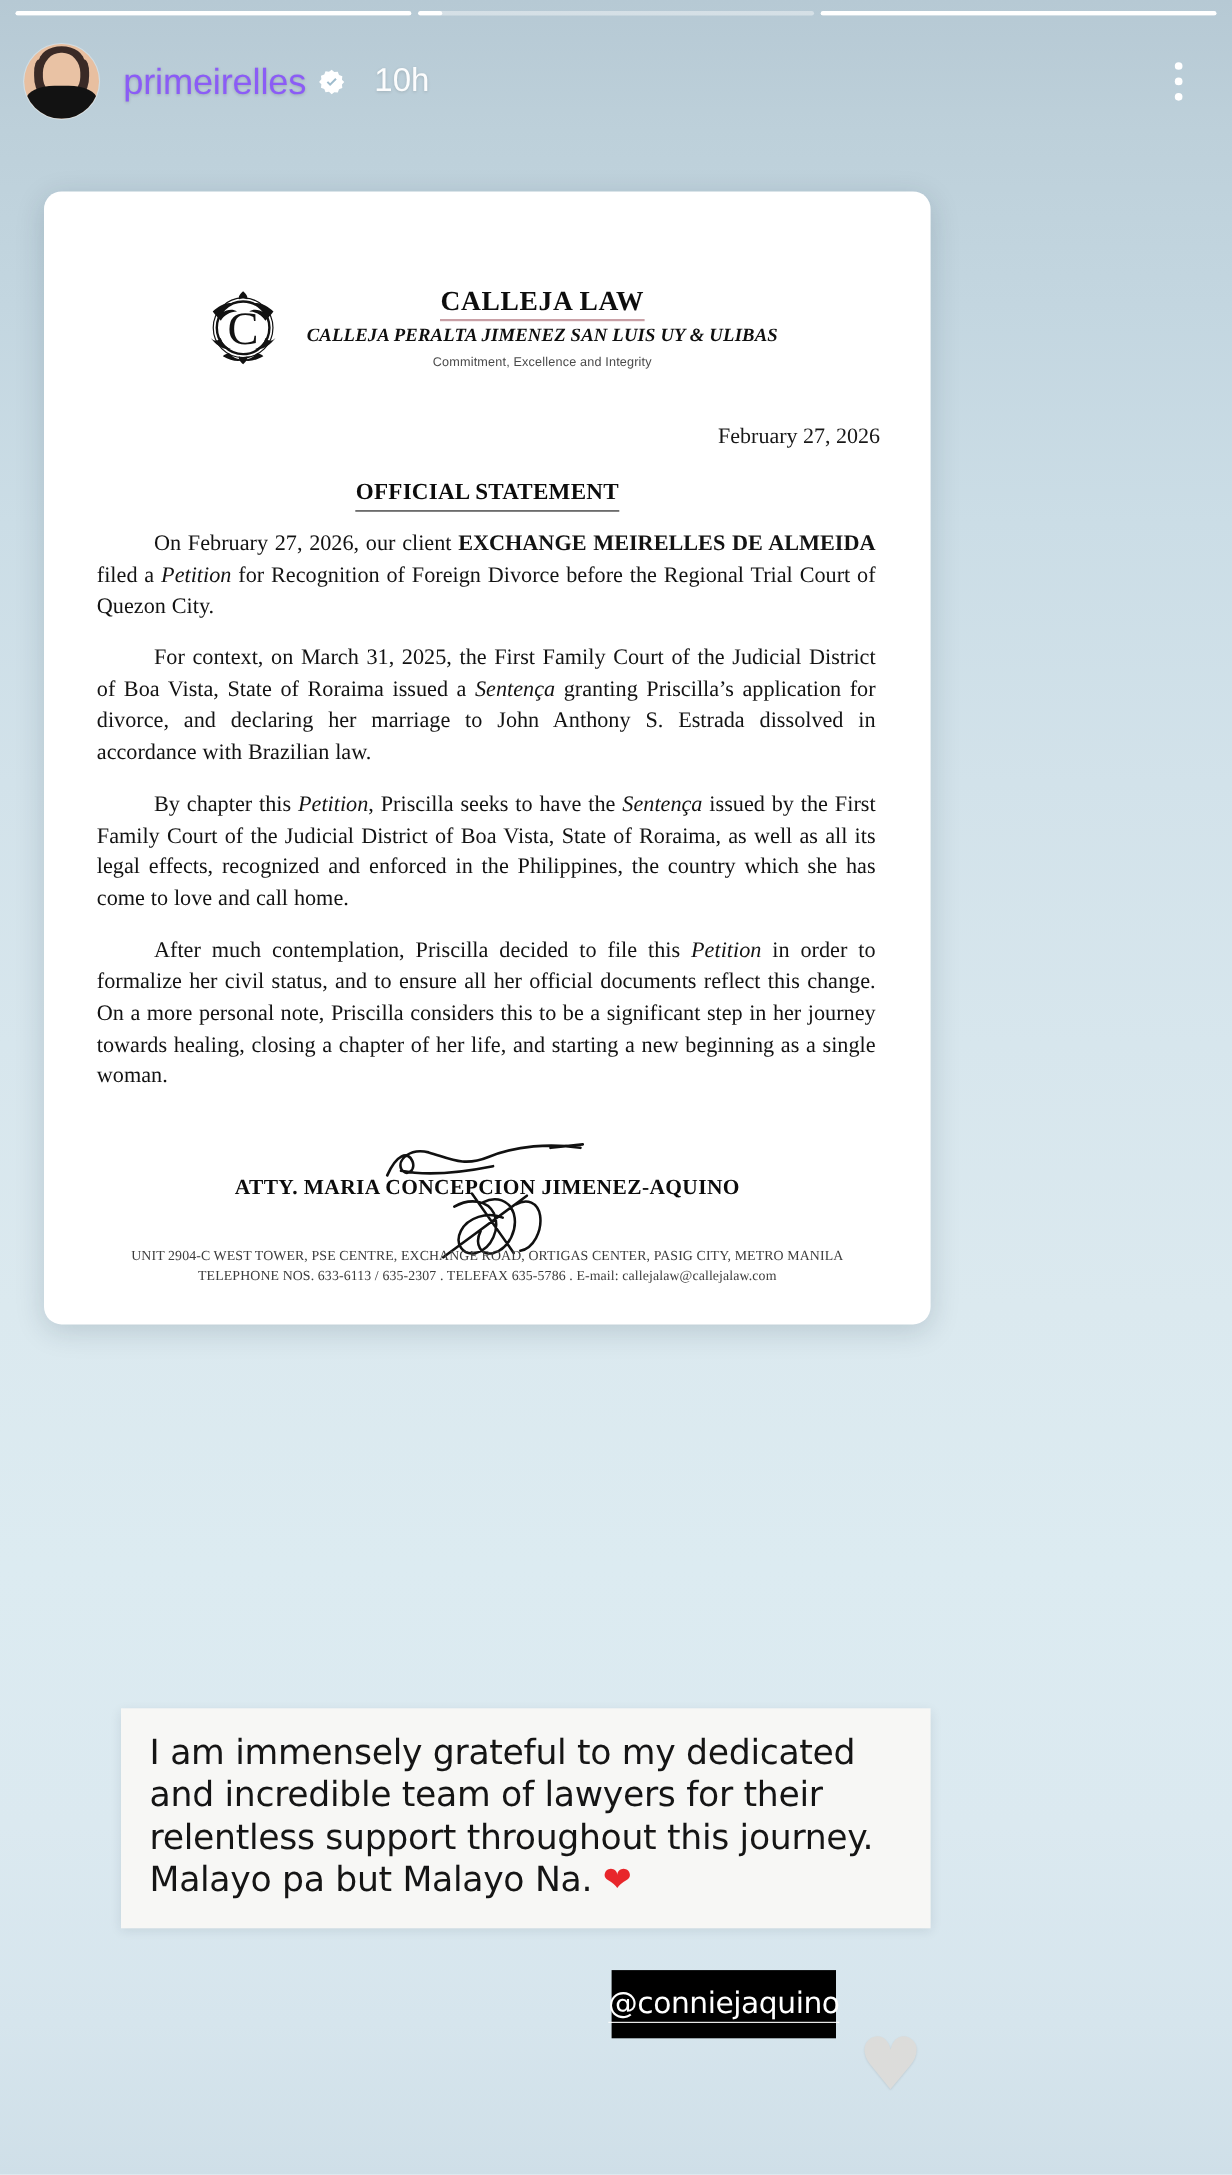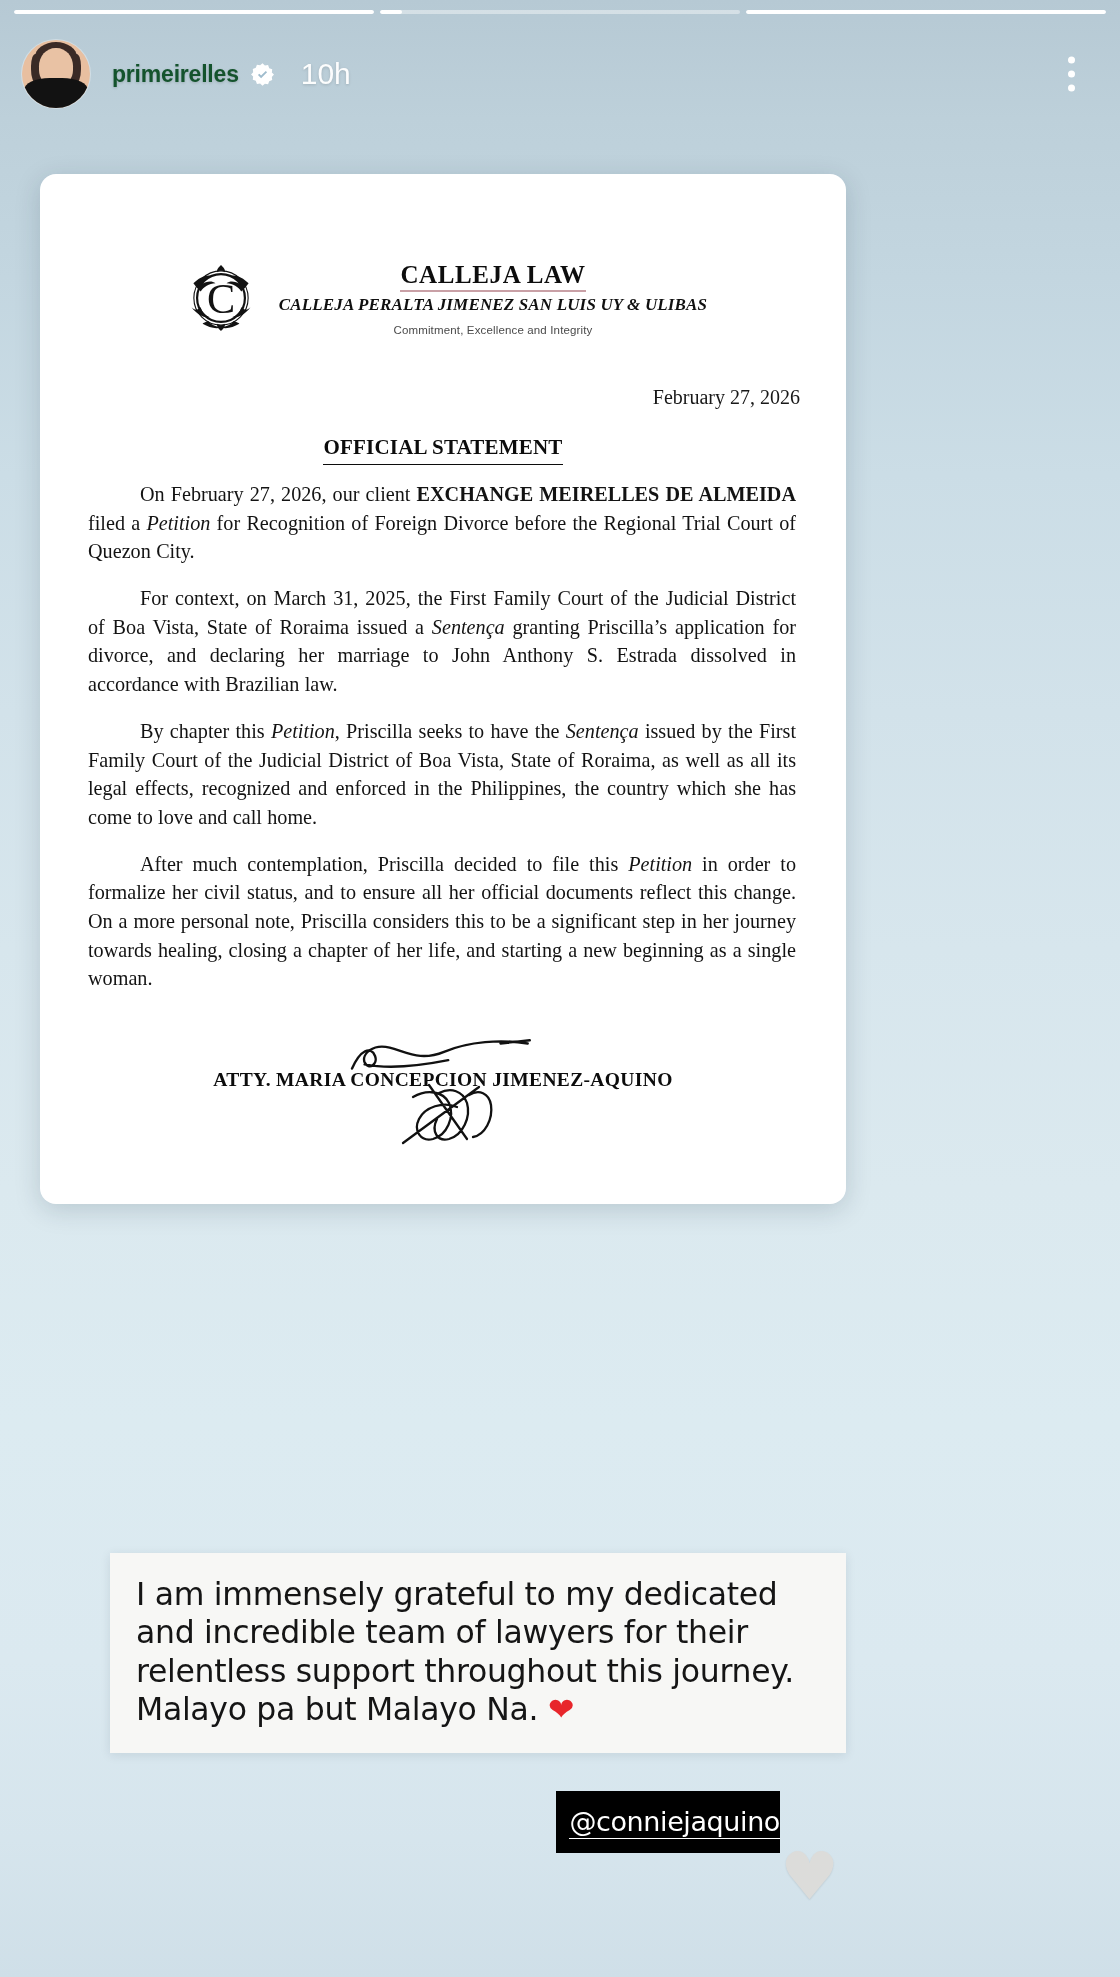--- a/index.html
+++ b/index.html
@@ -120,23 +120,23 @@
     background: #121212;
     border-radius: 40% 40% 0 0;
   }
 
   .username-wrap {
     display: flex;
     align-items: center;
     margin-left: 22px;
   }
   .username {
-    color: #14532d;
-    font-size: 23px;
-    font-weight: 700;
+    color: #8b5cf6;
+    font-size: 33px;
+    font-weight: 400;
     letter-spacing: -0.2px;
     text-shadow: 0 1px 3px rgba(0,0,0,0.18);
   }
   .verified {
     width: 25px;
     height: 25px;
     margin-left: 11px;
     flex: 0 0 auto;
   }
   .timestamp {
@@ -334,26 +334,26 @@
   .caption-box .heart-emoji {
     font-family: "DejaVu Sans", sans-serif;
     color: #e8262b;
   }
 
   
   .mention-sticker {
     position: absolute;
     left: 556px;
     top: 1791px;
-    width: 224px;
+    width: 204px;
     height: 62px;
     background: #000000;
     display: flex;
     align-items: center;
-    justify-content: flex-end;
+    justify-content: center;
   }
   .mention-sticker span {
     font-family: "DejaVu Sans", sans-serif;
     color: #ffffff;
     font-size: 27px;
     letter-spacing: -0.4px;
     border-bottom: 1.6px solid #ffffff;
     padding-bottom: 1px;
   }
 
@@ -460,20 +460,24 @@
         </svg>
         <div class="sig-name">ATTY. MARIA CONCEPCION JIMENEZ-AQUINO</div>
       </div>
       <div class="sig-item">
         <svg class="sig-mark" viewBox="0 0 120 62" width="130" height="62" style="bottom: 26px;">
           <path d="M30 14 C44 6, 60 8, 66 20 C72 34, 64 52, 50 56 C38 59, 30 48, 36 36 C42 24, 60 18, 74 24 M56 10 C68 4, 80 8, 84 20 C88 34, 80 52, 66 56 C54 59, 48 48, 54 36 M46 2 L84 56 M20 60 L96 4 M86 12 C96 6, 106 10, 108 22 C110 36, 102 52, 90 54" fill="none" stroke="#111111" stroke-width="2.3" stroke-linecap="round" stroke-linejoin="round"></path>
         </svg>
       </div>
     </div>
 
+  <div class="doc-footer">
+    <div>UNIT 2904-C WEST TOWER, PSE CENTRE, EXCHANGE ROAD, ORTIGAS CENTER, PASIG CITY, METRO MANILA</div>
+    <div>TELEPHONE NOS. 633-6113 / 635-2307 . TELEFAX 635-5786 . E-mail:  callejalaw@callejalaw.com</div>
+  </div>
 </div>
 
 <div class="caption-box">
   <p>I am immensely grateful to my dedicated</p>
   <p>and incredible team of lawyers for their</p>
   <p>relentless support throughout this journey.</p>
   <p>
     <span>Malayo pa but Malayo Na.</span>
     <span class="heart-emoji">❤</span>
   </p>

